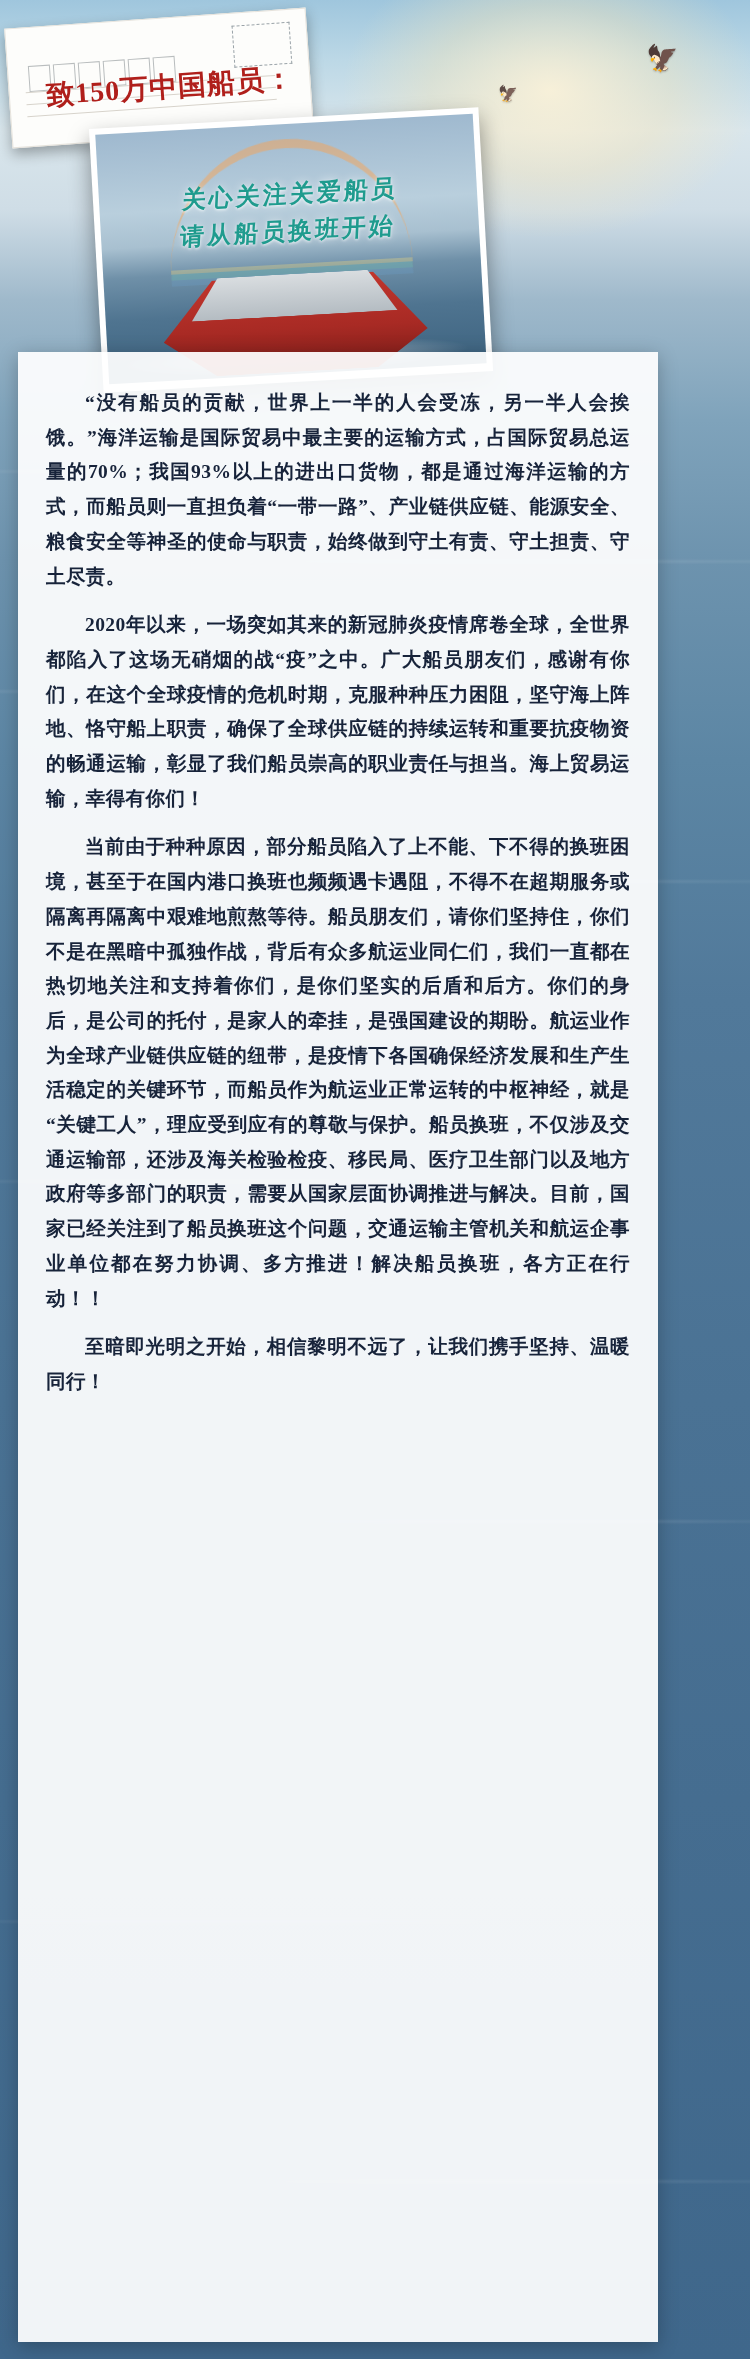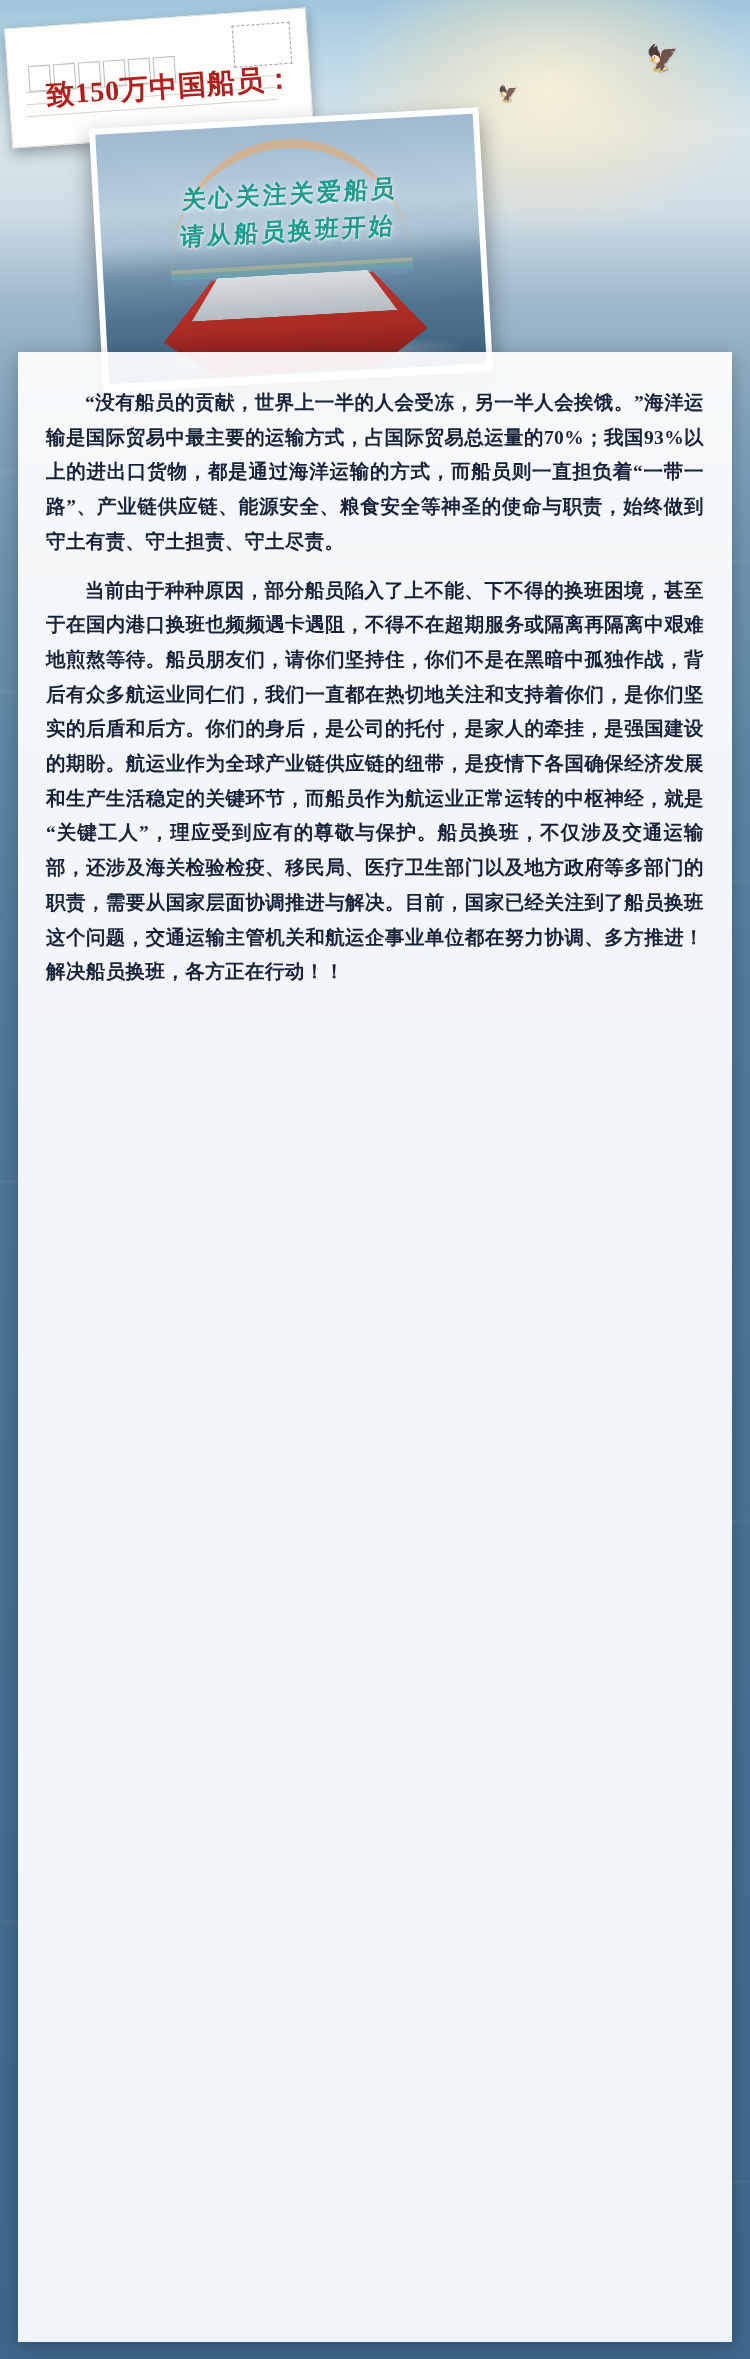--- a/index.html
+++ b/index.html
@@ -152,21 +152,21 @@
     line-height:1.55;
     letter-spacing:3px;
     text-shadow:0 1px 3px rgba(255,255,255,.8),0 0 10px rgba(255,255,255,.6);
     transform:skewX(-6deg);
   }
 
   
   .letter{
     position:absolute;
     left:18px;top:352px;
-    width:714px;
+    width:640px;
     min-height:1990px;
     background:rgba(255,255,255,0.93);
     box-shadow:0 4px 18px rgba(0,0,0,.25);
     padding:34px 28px 40px 28px;
     box-sizing:border-box;
   }
   .letter p{
     margin:0 0 14px 0;
     text-indent:2em;
     font-family:"Liberation Serif","DejaVu Serif",serif;
@@ -225,16 +225,18 @@
       <div class="shipdeck"></div>
       <div class="photo-caption">
         <div>关心关注关爱船员</div>
         <div>请从船员换班开始</div>
       </div>
     </div>
   </div>
 
   <div class="letter">
     <p>“没有船员的贡献，世界上一半的人会受冻，另一半人会挨饿。”海洋运输是国际贸易中最主要的运输方式，占国际贸易总运量的70%；我国93%以上的进出口货物，都是通过海洋运输的方式，而船员则一直担负着“一带一路”、产业链供应链、能源安全、粮食安全等神圣的使命与职责，始终做到守土有责、守土担责、守土尽责。</p>
+    <p>2020年以来，一场突如其来的新冠肺炎疫情席卷全球，全世界都陷入了这场无硝烟的战“疫”之中。广大船员朋友们，感谢有你们，在这个全球疫情的危机时期，克服种种压力困阻，坚守海上阵地、恪守船上职责，确保了全球供应链的持续运转和重要抗疫物资的畅通运输，彰显了我们船员崇高的职业责任与担当。海上贸易运输，幸得有你们！</p>
     <p>当前由于种种原因，部分船员陷入了上不能、下不得的换班困境，甚至于在国内港口换班也频频遇卡遇阻，不得不在超期服务或隔离再隔离中艰难地煎熬等待。船员朋友们，请你们坚持住，你们不是在黑暗中孤独作战，背后有众多航运业同仁们，我们一直都在热切地关注和支持着你们，是你们坚实的后盾和后方。你们的身后，是公司的托付，是家人的牵挂，是强国建设的期盼。航运业作为全球产业链供应链的纽带，是疫情下各国确保经济发展和生产生活稳定的关键环节，而船员作为航运业正常运转的中枢神经，就是“关键工人”，理应受到应有的尊敬与保护。船员换班，不仅涉及交通运输部，还涉及海关检验检疫、移民局、医疗卫生部门以及地方政府等多部门的职责，需要从国家层面协调推进与解决。目前，国家已经关注到了船员换班这个问题，交通运输主管机关和航运企事业单位都在努力协调、多方推进！解决船员换班，各方正在行动！！</p>
+    <p>至暗即光明之开始，相信黎明不远了，让我们携手坚持、温暖同行！</p>
   </div>
 
 </div>
 
 </body></html>

